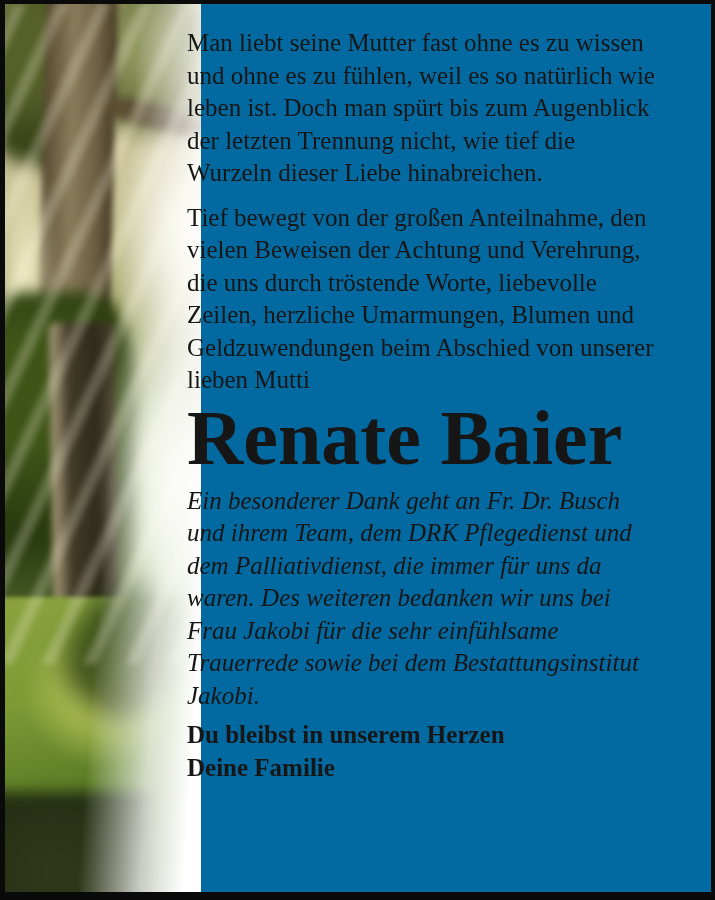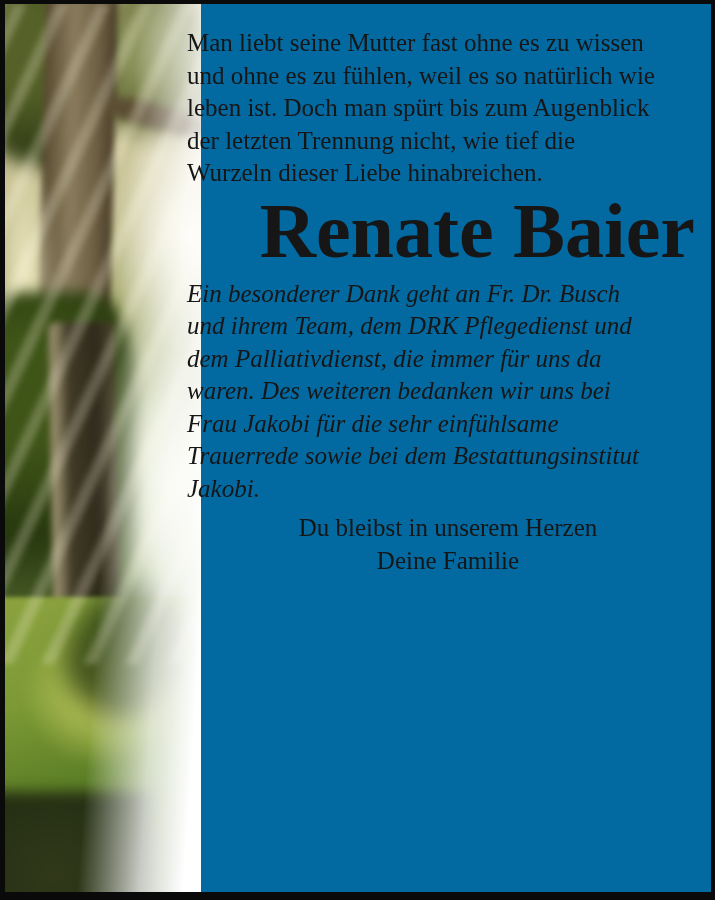--- a/index.html
+++ b/index.html
@@ -88,32 +88,31 @@
     line-height: 32.5px;
     white-space: pre-line;
   }
   .para + .para { margin-top: 12px; }
   .deceased-name {
     margin: 0;
     padding: 0 14px 0 0;
     font-size: 78px;
     line-height: 82px;
     font-weight: bold;
-    text-align: right;
+    text-align: left;
     white-space: nowrap;
   }
   .gratitude-close { margin-top: 21px; }
   .special-thanks { margin-top: 6px; font-style: italic; }
   .farewell {
     margin: 7px 0 0 0;
     font-size: 25px;
     line-height: 32.5px;
-    font-weight: normal;
+    font-weight: bold;
     white-space: pre-line;
-    text-align: center;
   }
   .place-date {
     margin: 22px 0 0 0;
     font-size: 25px;
     line-height: 32.5px;
   }
 </style>
 </head>
 <body>
 
@@ -135,20 +134,26 @@
     <div class="ph-rays"></div>
     <div class="ph-fade"></div>
   </div>
 
   <div class="content">
     <p class="para">Man liebt seine Mutter fast ohne es zu wissen
 und ohne es zu fühlen, weil es so natürlich wie
 leben ist. Doch man spürt bis zum Augenblick
 der letzten Trennung nicht, wie tief die
 Wurzeln dieser Liebe hinabreichen.</p>
+    <p class="para">Tief bewegt von der großen Anteilnahme, den
+vielen Beweisen der Achtung und Verehrung,
+die uns durch tröstende Worte, liebevolle
+Zeilen, herzliche Umarmungen, Blumen und
+Geldzuwendungen beim Abschied von unserer
+lieben Mutti</p>
     <h1 class="deceased-name">Renate Baier</h1>
     <p class="para special-thanks">Ein besonderer Dank geht an Fr. Dr. Busch
 und ihrem Team, dem DRK Pflegedienst und
 dem Palliativdienst, die immer für uns da
 waren. Des weiteren bedanken wir uns bei
 Frau Jakobi für die sehr einfühlsame
 Trauerrede sowie bei dem Bestattungsinstitut
 Jakobi.</p>
     <p class="farewell">Du bleibst in unserem Herzen
 Deine Familie</p>

